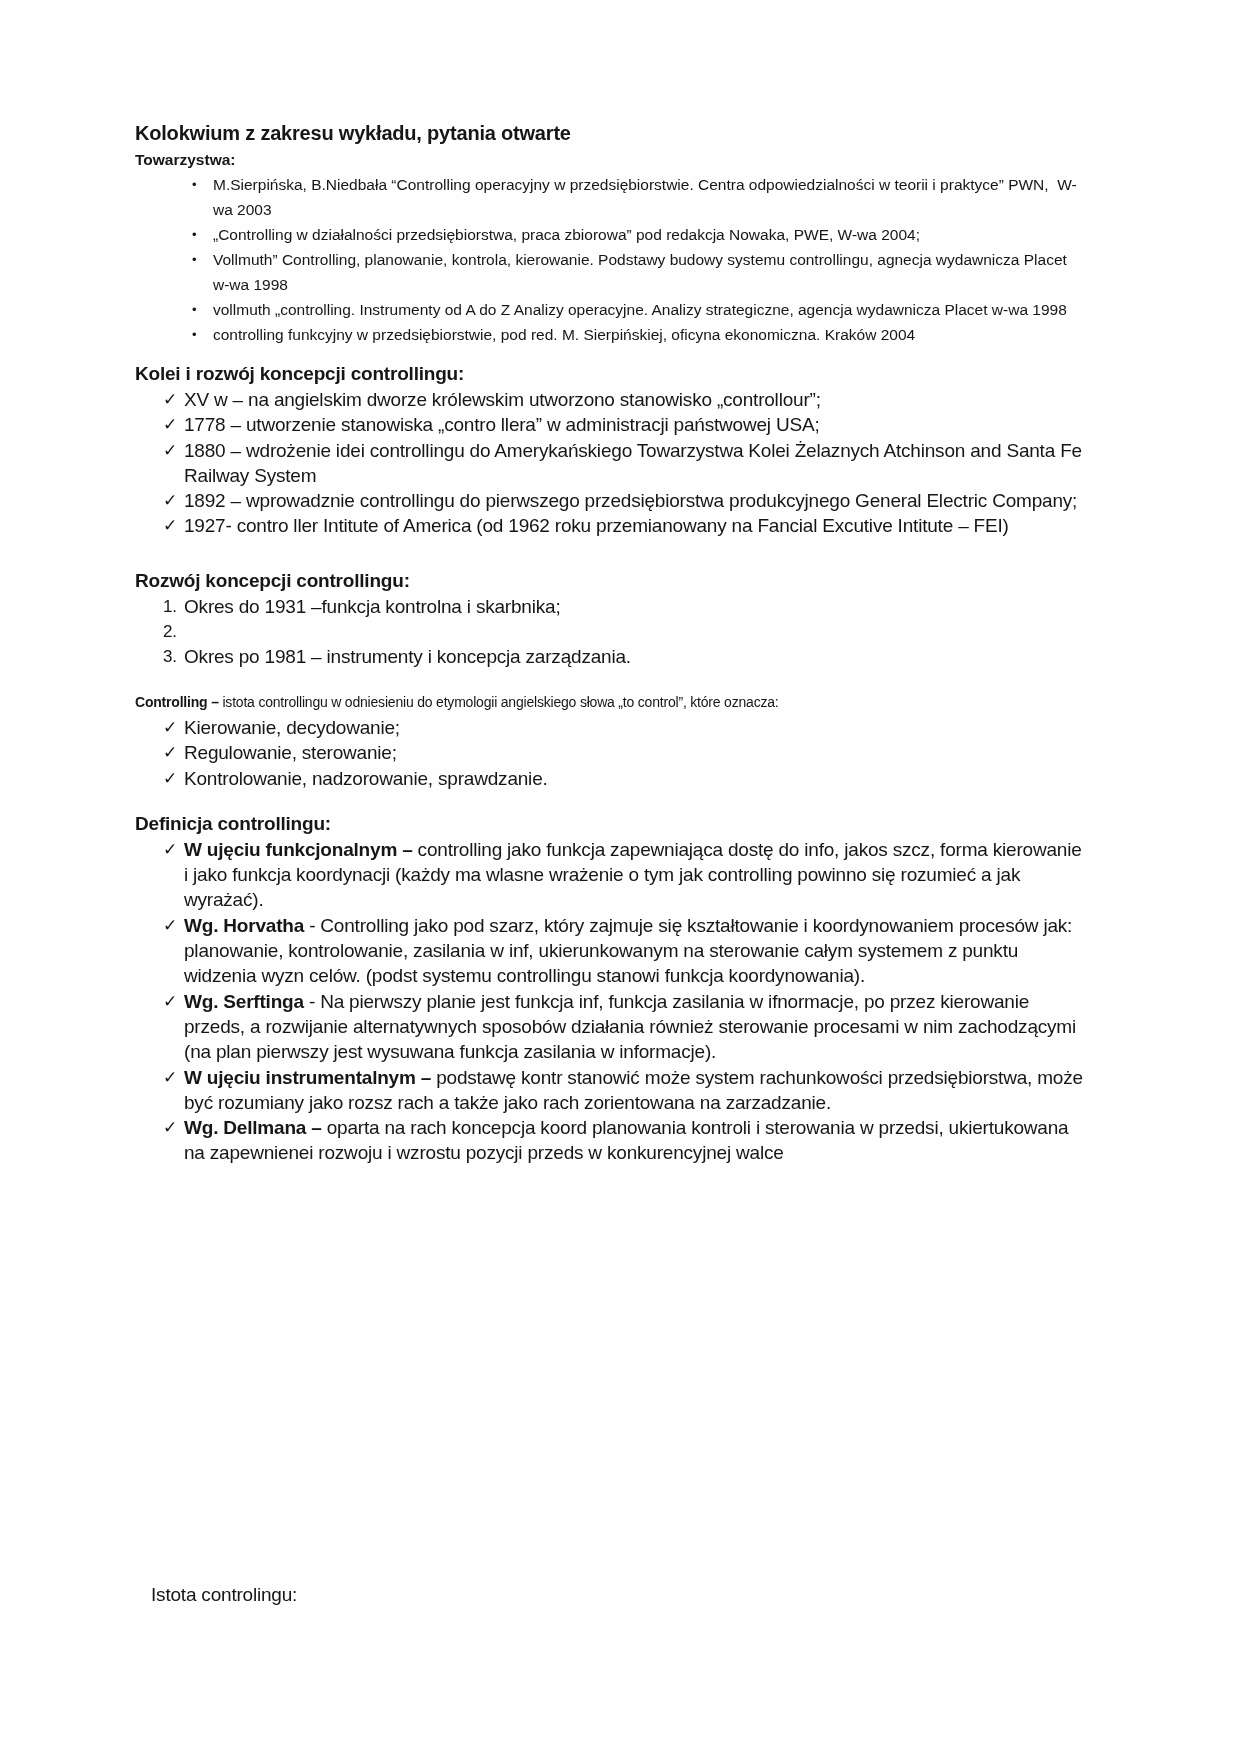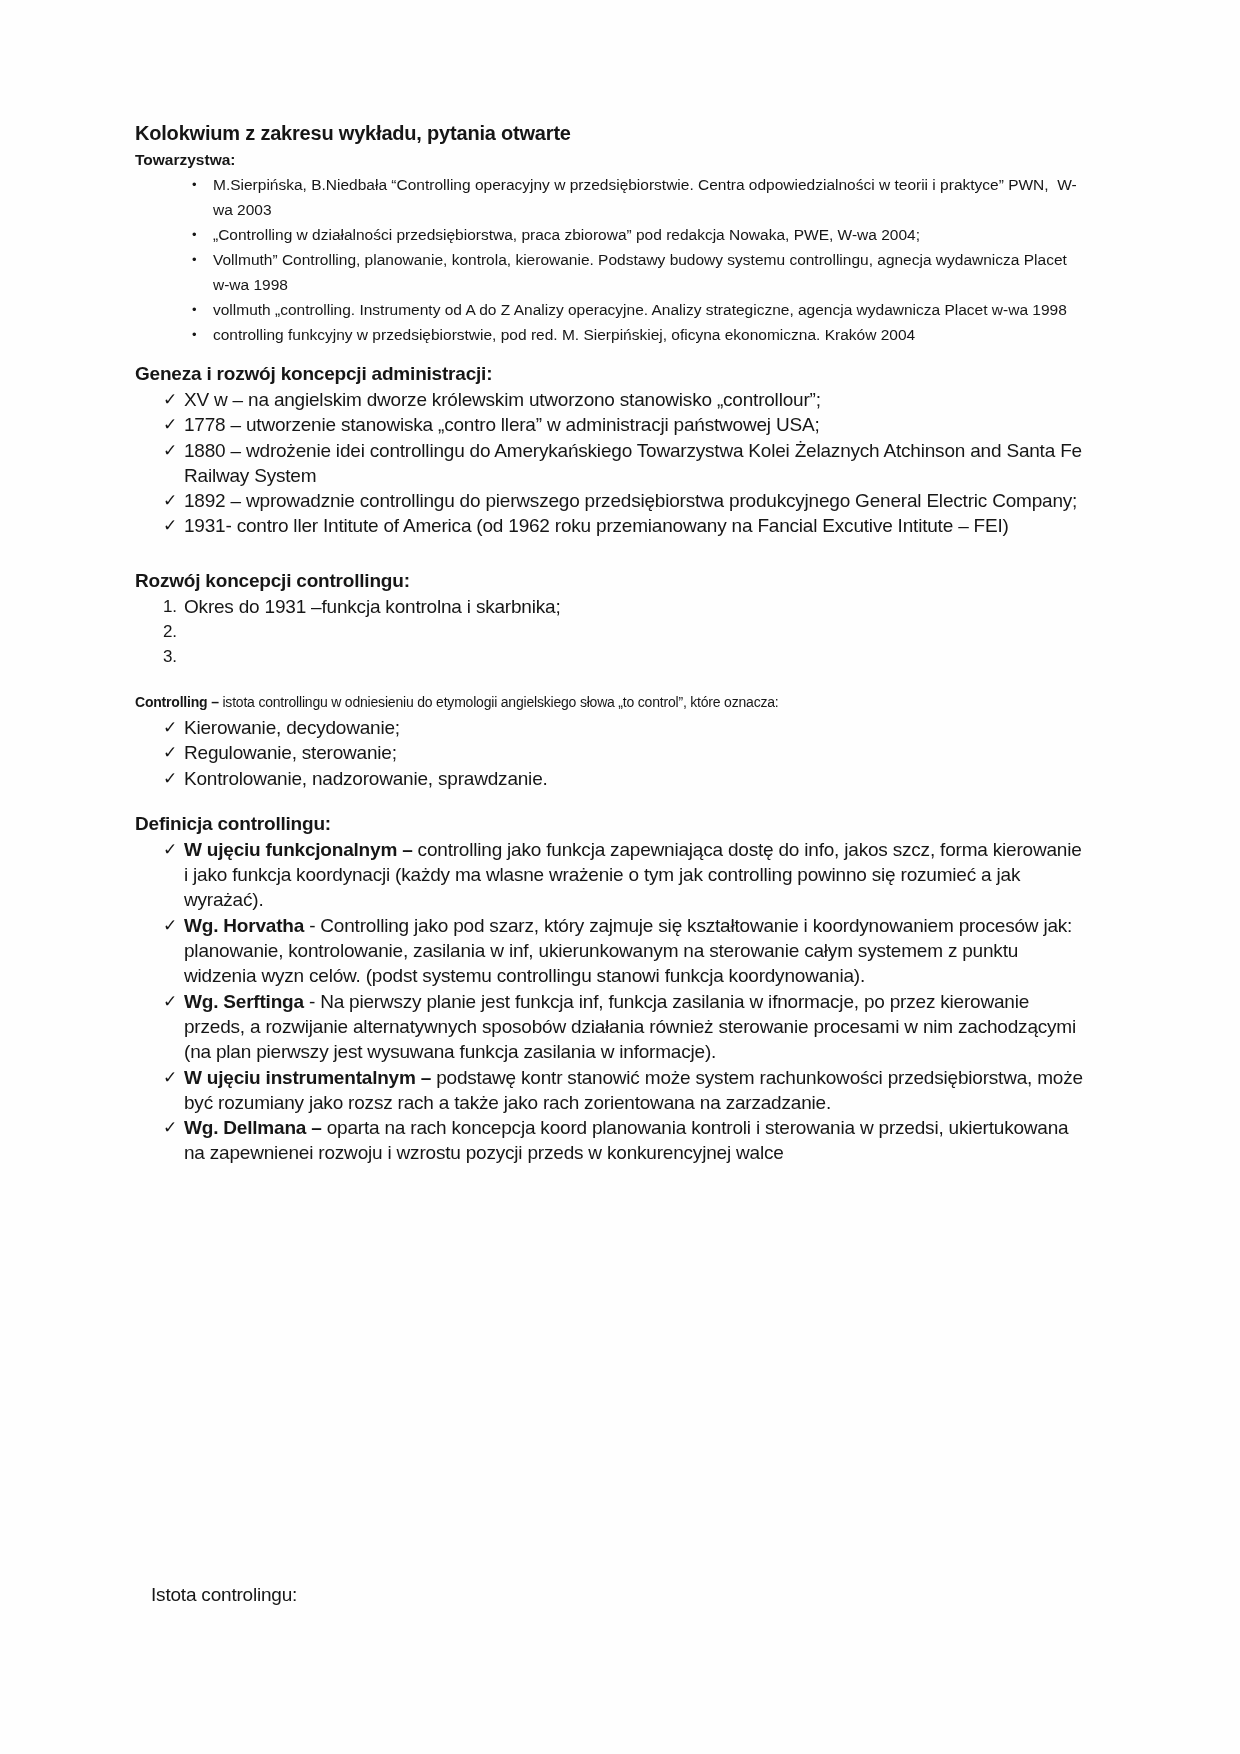--- a/index.html
+++ b/index.html
@@ -71,57 +71,58 @@
     <div class="li">
       <span class="marker">•</span>
       <span class="li-text">vollmuth „controlling. Instrumenty od A do Z Analizy operacyjne. Analizy strategiczne, agencja wydawnicza Placet w-wa 1998</span>
     </div>
     <div class="li">
       <span class="marker">•</span>
       <span class="li-text">controlling funkcyjny w przedsiębiorstwie, pod red. M. Sierpińskiej, oficyna ekonomiczna. Kraków 2004</span>
     </div>
   </div>
 
-  <p class="heading h-geneza">Geneza i rozwój koncepcji administracji:</p>
+  <p class="heading h-geneza">Kolei i rozwój koncepcji controllingu:</p>
 
   <div class="list chk-list">
     <div class="li">
       <span class="marker">✓</span>
       <span class="li-text">XV w – na angielskim dworze królewskim utworzono stanowisko „controllour”;</span>
     </div>
     <div class="li">
       <span class="marker">✓</span>
       <span class="li-text">1778 – utworzenie stanowiska „contro llera” w administracji państwowej USA;</span>
     </div>
     <div class="li">
       <span class="marker">✓</span>
       <span class="li-text">1880 – wdrożenie idei controllingu do Amerykańskiego Towarzystwa Kolei Żelaznych Atchinson and Santa Fe Railway System</span>
     </div>
     <div class="li">
       <span class="marker">✓</span>
       <span class="li-text">1892 – wprowadznie controllingu do pierwszego przedsiębiorstwa produkcyjnego General Electric Company;</span>
     </div>
     <div class="li">
       <span class="marker">✓</span>
-      <span class="li-text">1931- contro ller Intitute of America (od 1962 roku przemianowany na Fancial Excutive Intitute – FEI)</span>
+      <span class="li-text">1927- contro ller Intitute of America (od 1962 roku przemianowany na Fancial Excutive Intitute – FEI)</span>
     </div>
   </div>
 
   <p class="heading h-rozwoj">Rozwój koncepcji controllingu:</p>
 
   <div class="list chk-list">
     <div class="li">
       <span class="marker">1.</span>
       <span class="li-text">Okres do 1931 –funkcja kontrolna i skarbnika;</span>
     </div>
     <div class="li">
       <span class="marker">2.</span>
     </div>
     <div class="li">
       <span class="marker">3.</span>
+      <span class="li-text">Okres po 1981 – instrumenty i koncepcja zarządzania.</span>
     </div>
   </div>
 
   <p class="para"><span class="bold">Controlling –</span><span> istota controllingu w odniesieniu do etymologii angielskiego słowa „to control”, które oznacza:</span></p>
 
   <div class="list chk-list">
     <div class="li">
       <span class="marker">✓</span>
       <span class="li-text">Kierowanie, decydowanie;</span>
     </div>

